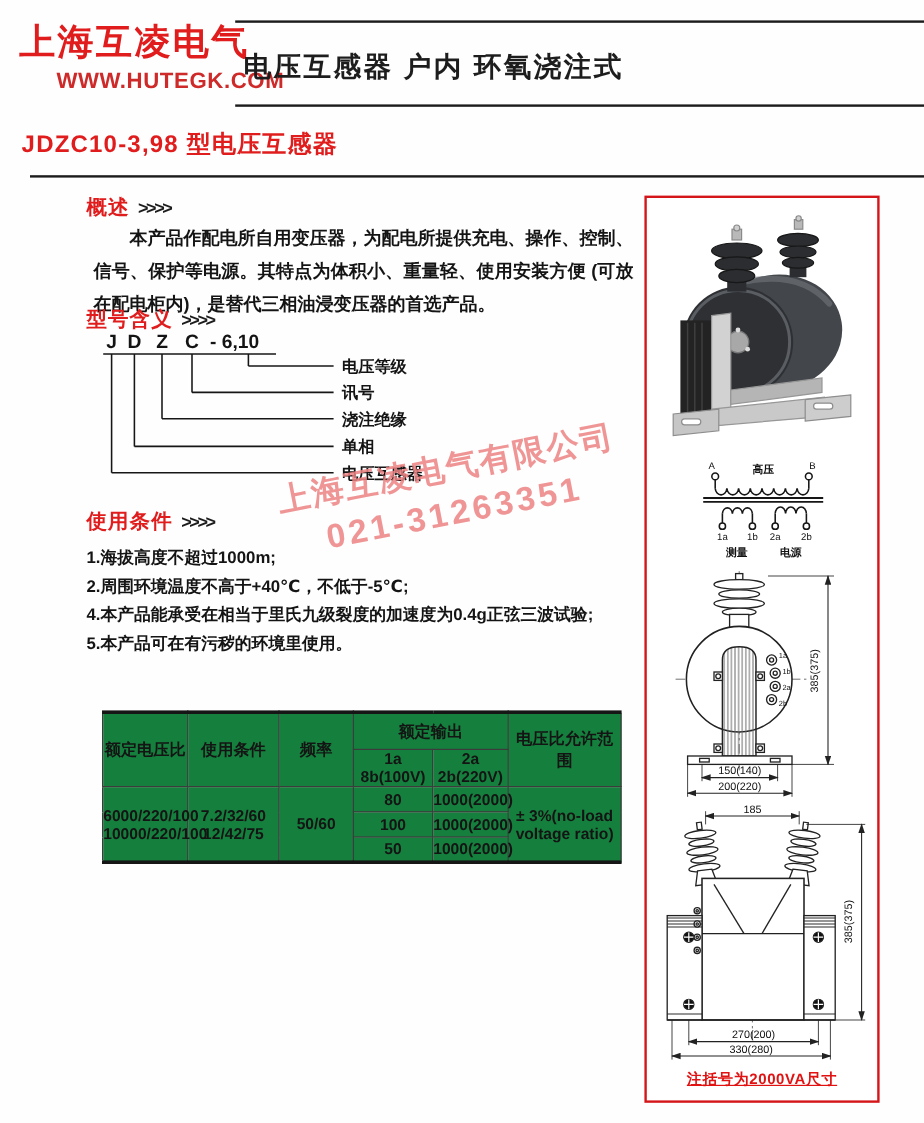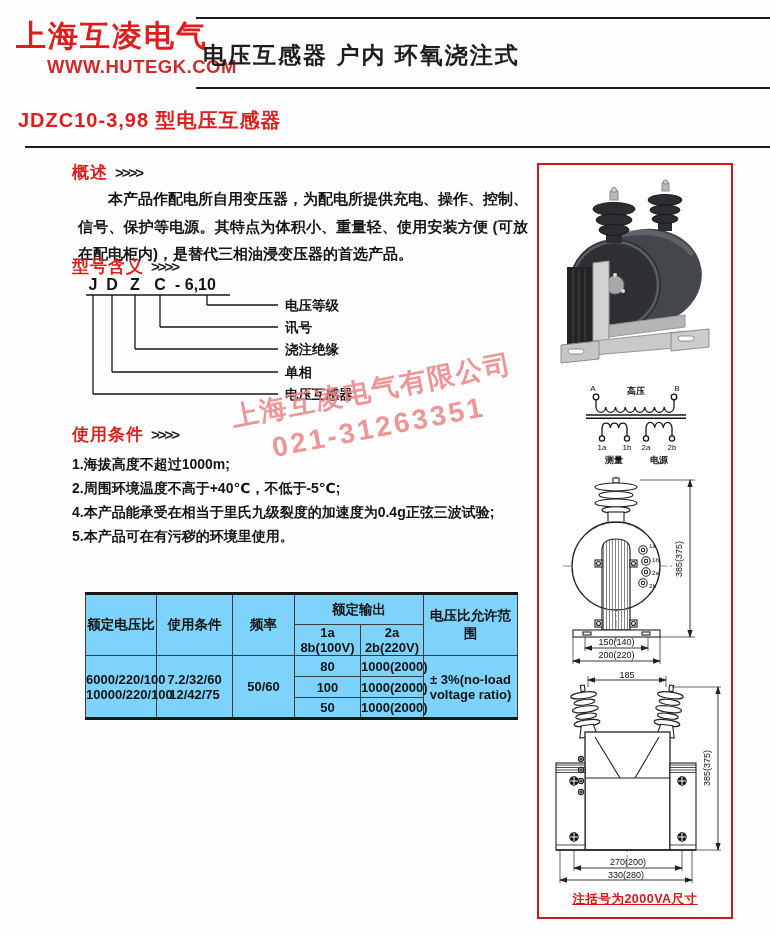--- a/index.html
+++ b/index.html
@@ -23,21 +23,21 @@
   
   .ov-body{position:absolute;left:78px;top:185px;width:450px;font-size:15px;font-weight:bold;
     line-height:27.5px;text-indent:2em;color:#141414;text-align:justify;}
   
   .uc-list{position:absolute;left:72px;top:456px;width:466px;}
   .uc-item{font-size:14px;font-weight:bold;line-height:17px;margin-bottom:7px;color:#141414;}
   
   .spec-wrap{position:absolute;left:85px;top:592px;}
   table.spec{border-collapse:collapse;table-layout:fixed;width:432px;
     border-top:3px solid #161616;border-bottom:3px solid #161616;}
-  table.spec th,table.spec td{border:1px solid #3c3c3c;background:#7dd3fc;text-align:center;
+  table.spec th,table.spec td{border:1px solid #3c3c3c;background:#15803d;text-align:center;
     vertical-align:middle;padding:0;color:#141414;}
   table.spec th{font-size:13.5px;font-weight:bold;}
   table.spec td{font-size:13px;font-weight:bold;}
   tr.h1{height:31px;} tr.h2{height:20px;} tr.dr{height:21px;}
   td.sub{font-size:12.2px;}
   
   .watermark{position:absolute;left:205px;top:372px;width:340px;transform:rotate(-11deg);
     color:#ee8383;opacity:.85;text-align:center;pointer-events:none;z-index:9;}
   .wm1{font-size:27px;font-weight:bold;letter-spacing:1.5px;white-space:nowrap;}
   .wm2{font-size:28px;font-weight:bold;letter-spacing:3px;margin-top:4px;}

